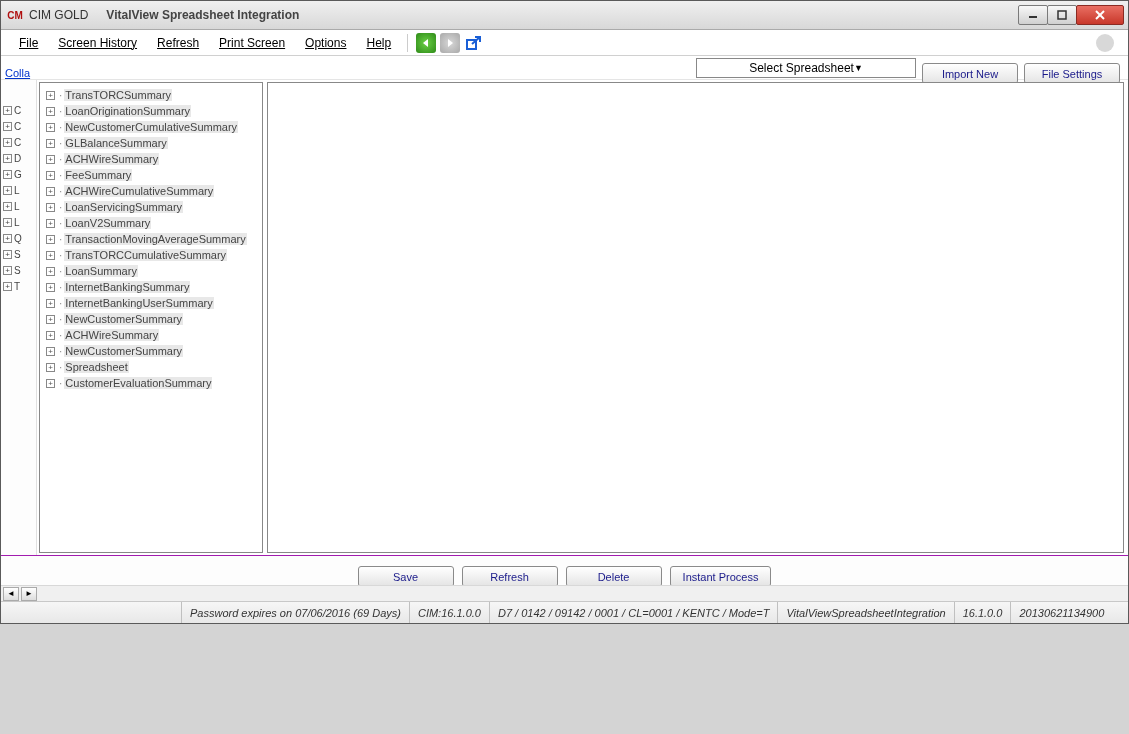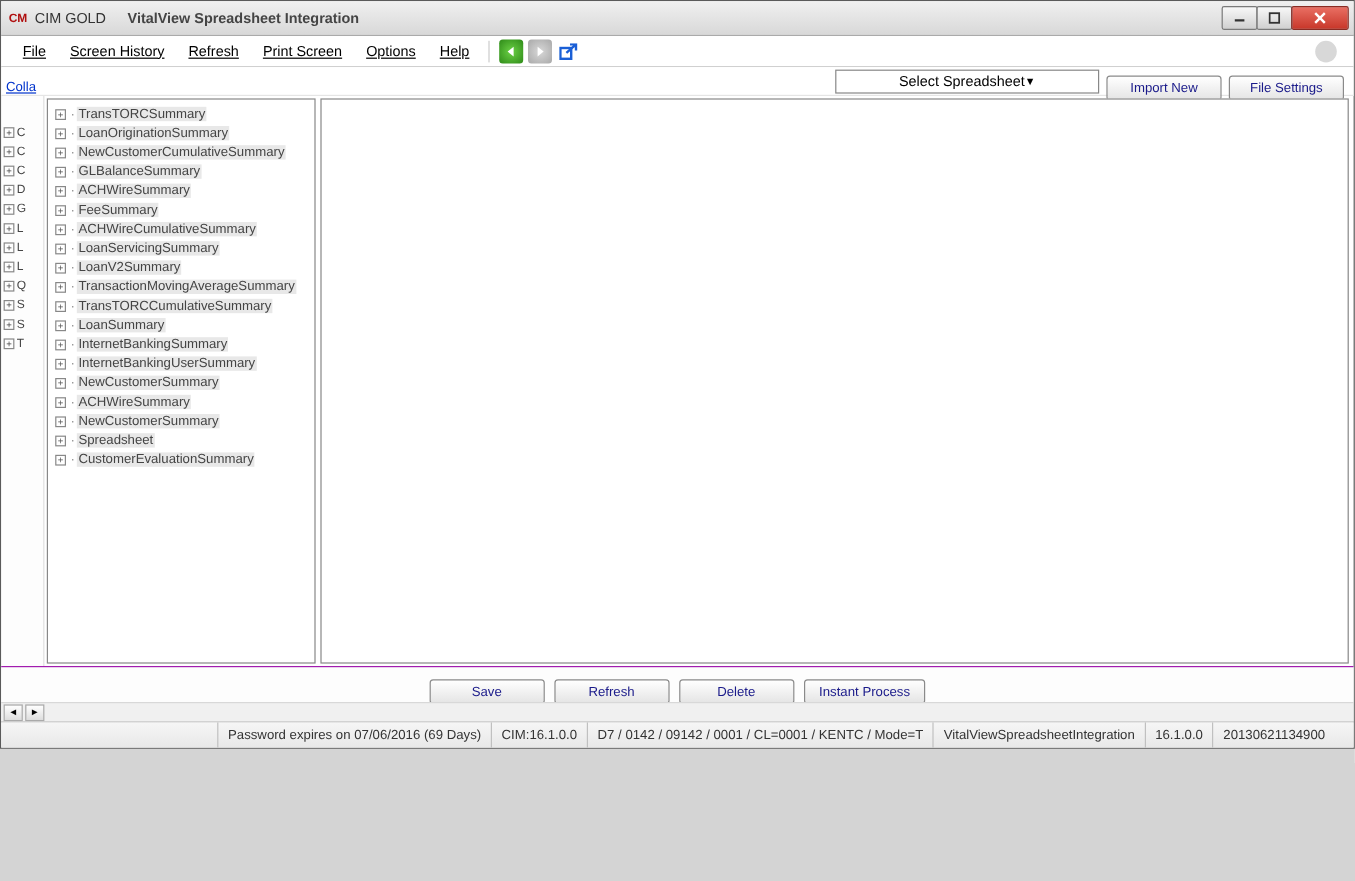--- a/index.html
+++ b/index.html
@@ -72,21 +72,21 @@
 .bottom-bar {
   height: 30px; border-top:1px solid #a21caf; display:flex; align-items:center; justify-content:center;
   padding:0 8px; gap:8px; background:#fdfdfd;
 }
 
 .scrollbox { height:16px; background:#f0f0f0; border-top:1px solid #d8d8d8; display:flex; align-items:center; padding:0 2px; gap:2px;}
 .scroll-btn { width:16px; height:14px; border:1px solid #aaa; background:linear-gradient(to bottom,#fff,#ddd); font-size:8px; display:flex; align-items:center; justify-content:center;}
 
 .statusbar {
   height: 22px; background:linear-gradient(to bottom,#f6f6f6,#e8e8e8); border-top:1px solid #c8c8c8;
-  display:flex; align-items:center; font-size:11px; color:#333;
+  display:flex; align-items:center; font-size:11px; color:#333;font-style:italic;
 }
 .status-cell { padding:0 8px; border-left:1px solid #c0c0c0; height:100%; display:flex; align-items:center; white-space:nowrap;}
 .status-cell:first-child { border-left:none; flex:0 0 180px; }
 </style>
 </head>
 <body>
 
 <div class="window">
 
   <div class="titlebar">

